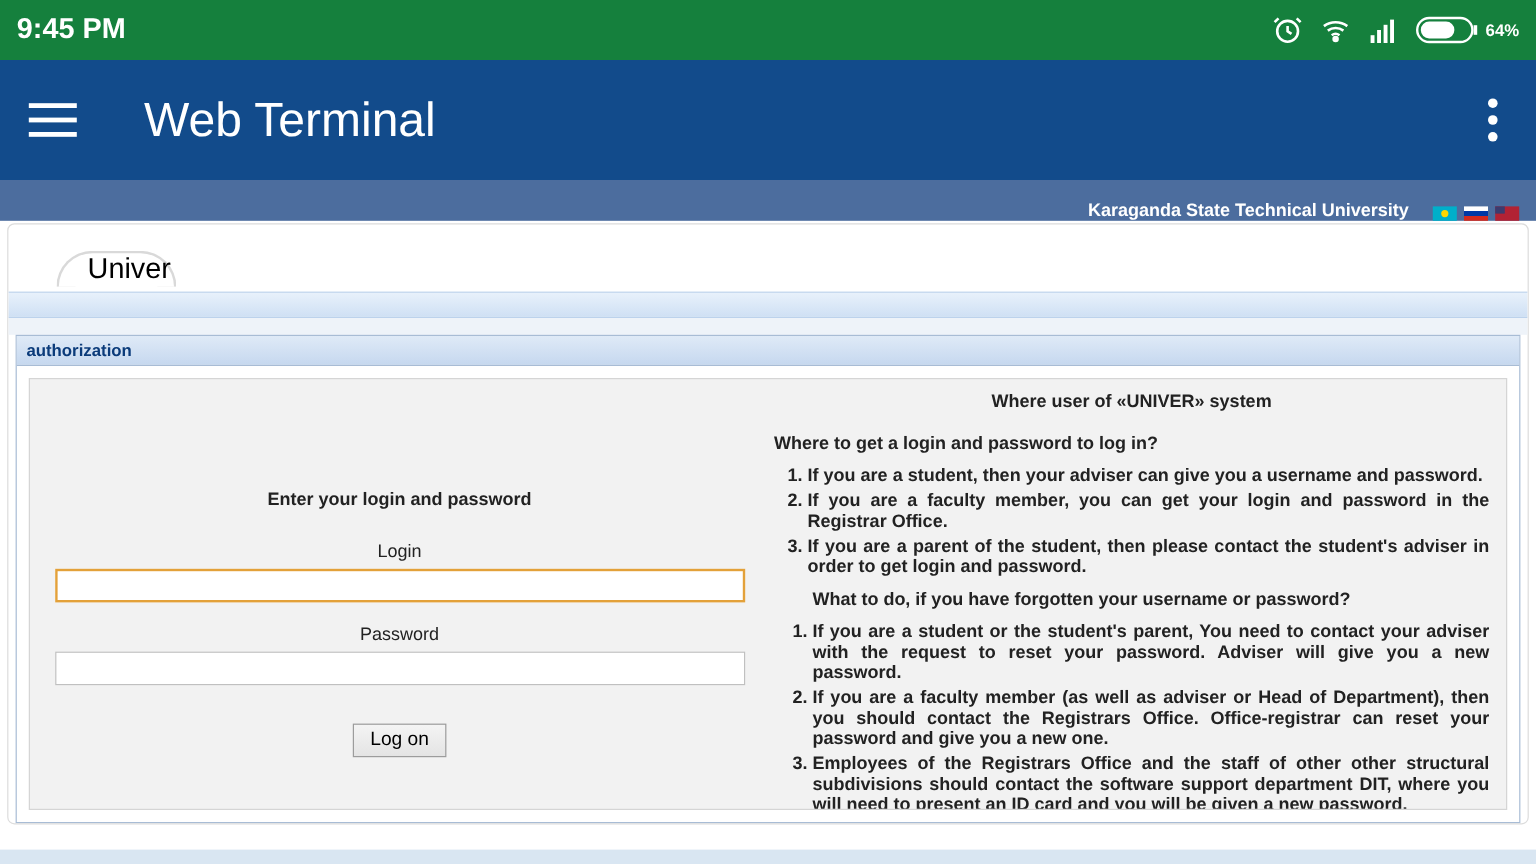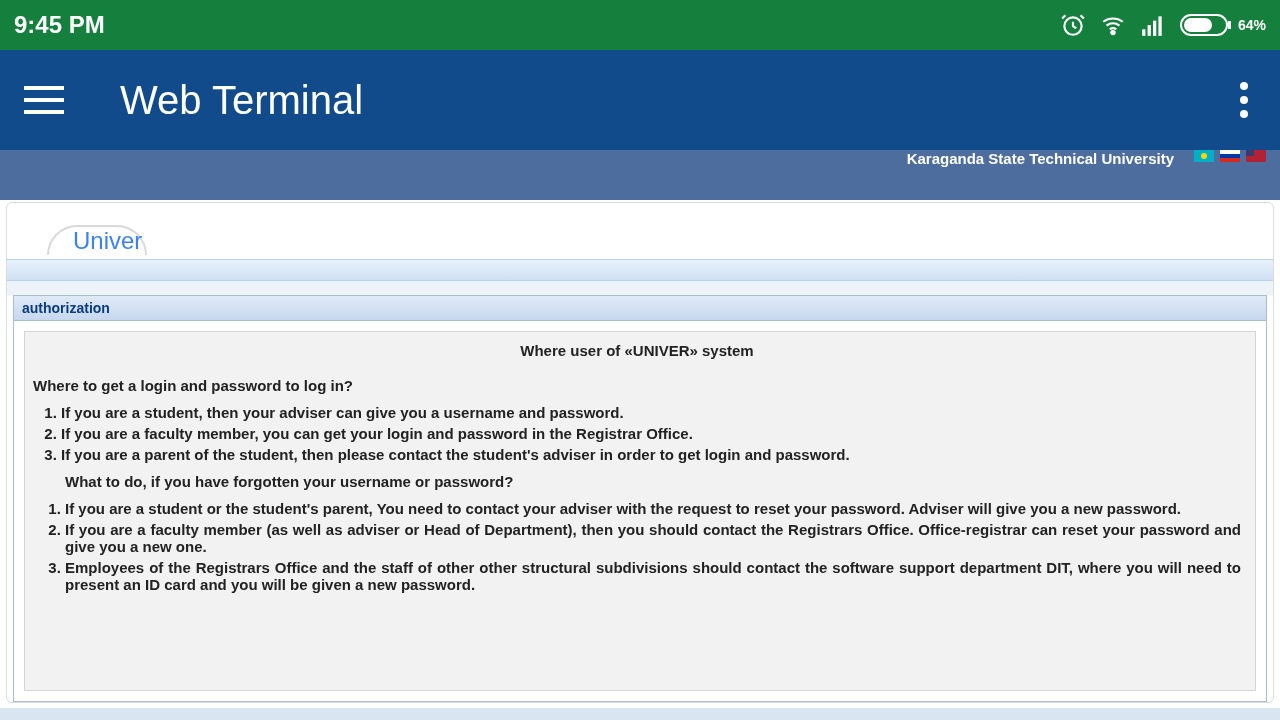--- a/index.html
+++ b/index.html
@@ -27,43 +27,43 @@
   .appbar-left { display: flex; align-items: center; gap: 56px; }
   .hamburger { width: 40px; height: 28px; display: flex; flex-direction: column; justify-content: space-between; cursor: pointer; }
   .hamburger span { display: block; height: 4px; width: 100%; background:#fff; }
   .app-title { font-size: 40px; font-weight: 300; }
   .dots { display: flex; flex-direction: column; gap: 6px; cursor: pointer; padding: 8px; }
   .dots span { width: 8px; height: 8px; background:#fff; border-radius:50%; }
 
   
   .page { background:#fff; width: 100%; height: calc(720px - 50px - 112px); }
   .ribbon {
-    height: 50px; background:#4c6d9e; color:#fff; font-weight:700;
-    display:flex; align-items:flex-start; justify-content:flex-end;
+    height: 34px; background:#4c6d9e; color:#fff; font-weight:700;
+    display:flex; align-items:flex-end; justify-content:flex-end;
     padding: 0 14px; font-size: 15px; gap: 20px;
   }
   .flags { display:flex; gap:6px; }
   .flag { width:20px; height:12px; display:inline-block; border:0; }
   .flag-kz { background: linear-gradient(#00afca,#00afca); position:relative; }
   .flag-kz::after{content:""; position:absolute; left:7px; top:3px; width:6px;height:6px;background:#ffd700;border-radius:50%;}
   .flag-ru { background: linear-gradient(to bottom,#fff 33%,#0039a6 33% 66%,#d52b1e 66%); }
   .flag-us { background:#b22234; position:relative; }
   .flag-us::before{content:"";position:absolute;left:0;top:0;width:8px;height:6px;background:#3c3b6e;}
 
   
   .page-card {
     margin: 2px 6px 0 6px; background:#fff; border:1px solid #dcdcdc;
     border-radius:6px; overflow:hidden;
   }
   .logo-row { height: 56px; display:flex; align-items:flex-end; padding: 0 40px 4px 40px; }
   .logo-arc {
     width: 100px; height: 30px; border:2px solid #d9d9d9; border-bottom:none; border-top-left-radius:50px; border-top-right-radius:50px;
     margin-right:-84px;
   }
-  .logo-text { font-size:24px; color:#3b82f6; font-weight:400; padding-left:10px; }
+  .logo-text { font-size:24px; color:#000000; font-weight:400; padding-left:10px; }
 
   .blue-strip { height: 22px; background: linear-gradient(#e8f1fb,#cfe0f4); border-top:1px solid #bcd2ec; border-bottom:1px solid #bcd2ec; }
   .gap { height: 14px; background:#eef3f9; }
 
   
   .main-wrap { margin: 0 6px; }
   .panel {
     border:1px solid #a8bcd5;
   }
   .panel-head {
@@ -176,20 +176,32 @@
       <div class="logo-text">Univer</div>
     </div>
     <div class="blue-strip"></div>
     <div class="gap"></div>
 
     <div class="main-wrap">
       <div class="panel">
         <div class="panel-head">authorization</div>
         <div class="panel-body">
 
+          <div class="login-col">
+            <div class="section-title">Enter your login and password</div>
+            <div class="field-block">
+              <label>Login</label>
+              <input type="text" value="" style="">
+            </div>
+            <div class="field-block">
+              <label>Password</label>
+              <input type="password" value="" style="">
+            </div>
+            <button>Log on</button>
+          </div>
 
           <div class="info-col">
             <div class="dear">Where user of «UNIVER» system</div>
             <div class="q">Where to get a login and password to log in?</div>
             <ol>
               <li>If you are a student, then your adviser can give you a username and password.</li>
               <li>If you are a faculty member, you can get your login and password in the Registrar Office.</li>
               <li>If you are a parent of the student, then please contact the student's adviser in order to get login and password.</li>
             </ol>
             <div class="q sub">What to do, if you have forgotten your username or password?</div>

